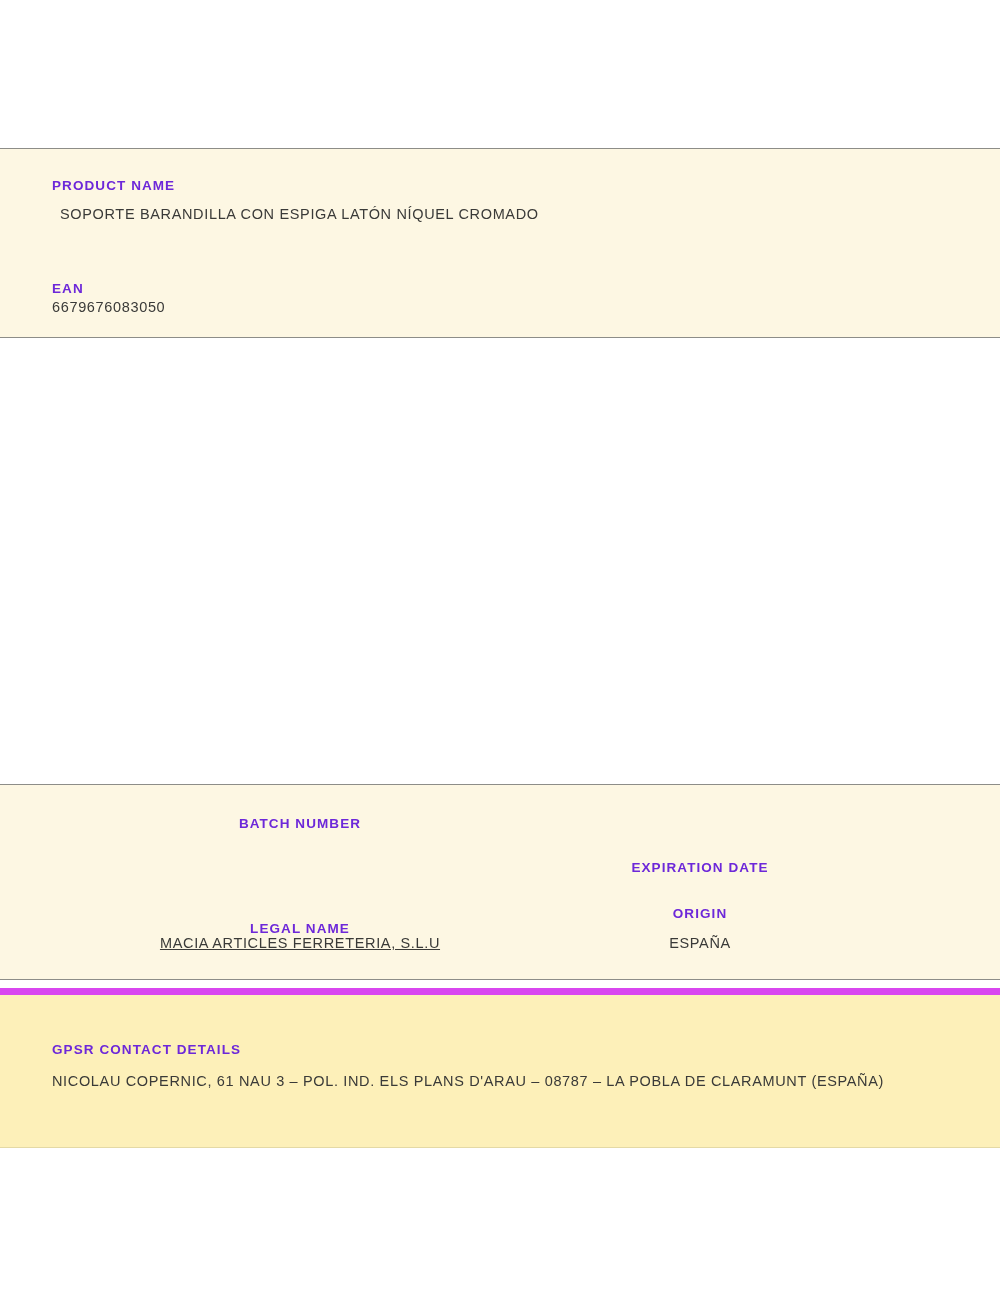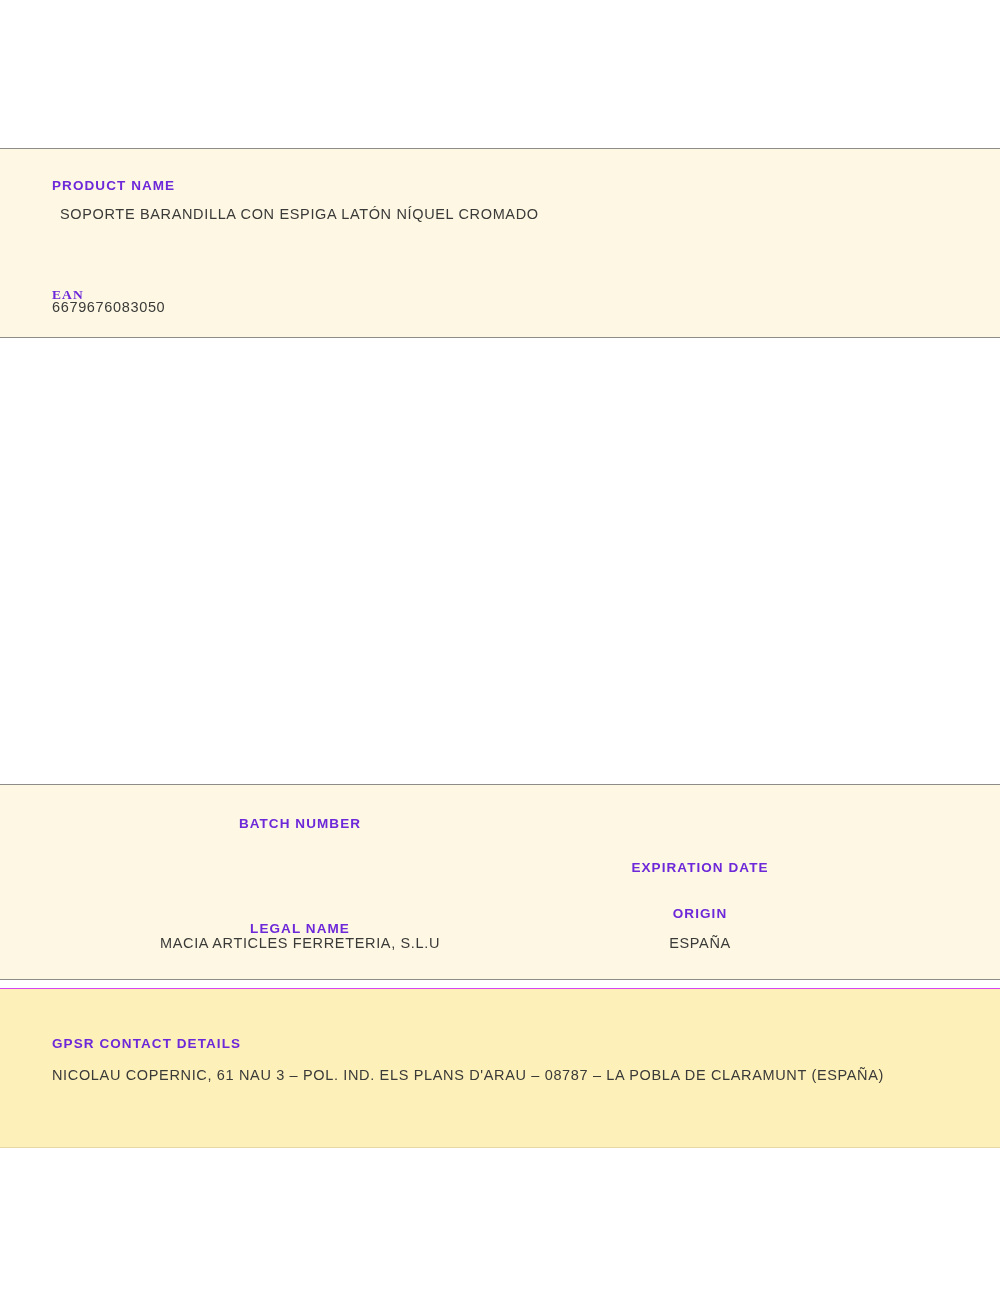--- a/index.html
+++ b/index.html
@@ -44,21 +44,21 @@
     text-transform: uppercase;
   }
   .value {
     font-size: 14.5px;
     font-weight: normal;
     letter-spacing: 0.045em;
     color: #3a3a38;
   }
   .pn-label { position: absolute; left: 52px; top: 29px; }
   .pn-value { position: absolute; left: 60px; top: 57px; }
-  .ean-label { position: absolute; left: 52px; top: 138px; font-family: Liberation Serif, serif; }
+  .ean-label { position: absolute; left: 52px; top: 132px; }
   .ean-value { position: absolute; left: 52px; top: 150px; }
 
   
   .block-image {
     position: absolute;
     left: 0;
     top: 338px;
     width: 1000px;
     height: 454px;
     background: #ffffff;
@@ -78,33 +78,33 @@
   }
   .col-center {
     position: absolute;
     text-align: center;
   }
   .batch-label  { left: 150px; top: 31px;  width: 300px; }
   .batch-value  { left: 150px; top: 59px;  width: 300px; }
   .exp-label    { left: 555px; top: 31px;  width: 290px; margin-top: 44px; }
   .exp-value    { left: 555px; top: 59px;  width: 290px; }
   .legal-label  { left: 150px; top: 121px; width: 300px; margin-top: 15px; }
-  .legal-value  { left: 130px; top: 150px; width: 340px; }
+  .legal-value  { left: 130px; top: 150px; width: 340px; text-decoration: underline; }
   .origin-label { left: 555px; top: 121px; width: 290px; }
   .origin-value { left: 555px; top: 150px; width: 290px; }
 
   
   .block-gpsr {
     position: absolute;
     left: 0;
     top: 988px;
     width: 1000px;
     height: 160px;
     background: #fdf0b9;
-    border-top: 1px solid #d946ef;
+    border-top: 7px solid #d946ef;
     border-bottom: 1px solid #e4d9a5;
     box-sizing: border-box;
   }
   .gpsr-label {
     position: absolute;
     left: 52px;
     top: 47px;
   }
   .gpsr-value {
     position: absolute;

